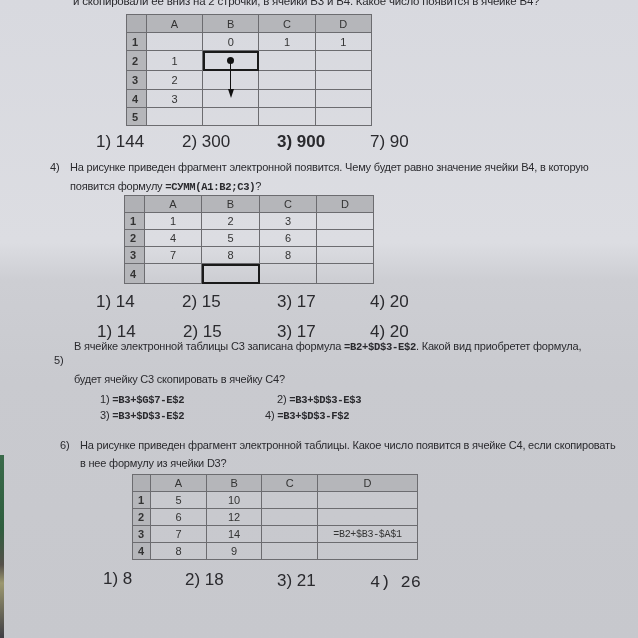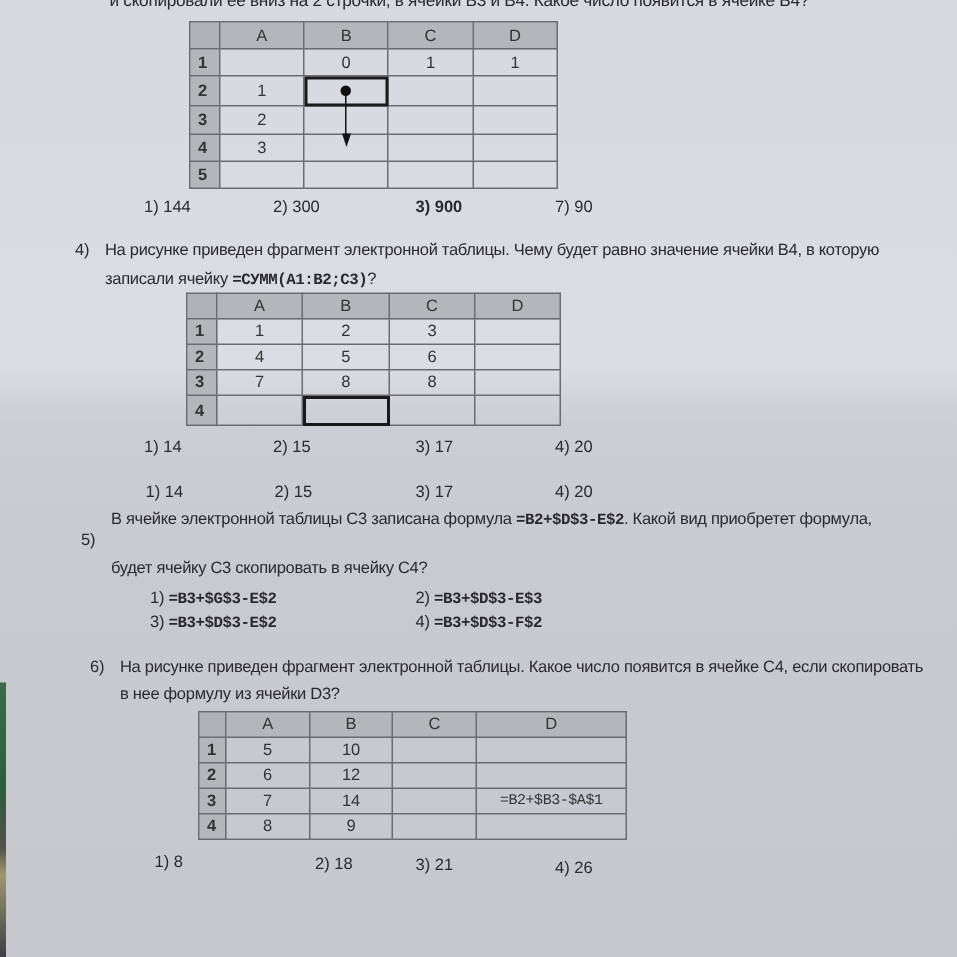--- a/index.html
+++ b/index.html
@@ -17,21 +17,21 @@
   .txt { font-size: 11px; letter-spacing: -0.2px; white-space: nowrap; }
   .mono { font-family: "Liberation Mono", "DejaVu Sans Mono", monospace; font-weight: bold; font-size: 10.5px; letter-spacing: -0.3px; }
   table.sheet { border-collapse: collapse; position: absolute; font-size: 11px; }
   table.sheet td, table.sheet th {
     border: 1px solid #6c6c70; text-align: center; padding: 0; font-weight: normal; color: #333;
   }
   table.sheet th { background: #b5b6ba; }
   table.sheet td.rowh { background: #b5b6ba; text-align: left; padding-left: 5px; font-weight: bold; }
   table.sheet th.corner { background: #b0b1b5; }
   .selected { outline: 2px solid #1a1a1a; outline-offset: -2px; }
-  .answers span { position: absolute; font-size: 11px; white-space: nowrap; }
+  .answers span { position: absolute; font-size: 17px; white-space: nowrap; }
   .dot { position: absolute; width: 7px; height: 7px; border-radius: 50%; background: #111; }
   .arrow-line { position: absolute; width: 1px; background: #111; }
   .arrow-head { position: absolute; width: 0; height: 0; border-left: 3px solid transparent; border-right: 3px solid transparent; border-top: 9px solid #111; }
 </style>
 </head>
 <body>
 
 <div class="edge-strip"></div>
 
 <div class="abs txt" style="left:73px; top:-5px; font-size:11.5px;">и скопировали ее вниз на 2 строчки, в ячейки B3 и B4. Какое число появится в ячейке B4?</div>
@@ -87,23 +87,23 @@
 <div class="arrow-head" style="left:227.5px; top:89px;"></div>
 
 <div class="answers">
   <span style="left:96px; top:132px;">1) 144</span>
   <span style="left:182px; top:132px;">2) 300</span>
   <span style="left:277px; top:132px;font-weight:bold;">3) 900</span>
   <span style="left:370px; top:132px;">7) 90</span>
 </div>
 
 <div class="abs txt" style="left:50px; top:161px;">4)</div>
-<div class="abs txt" style="left:70px; top:161px;">На рисунке приведен фрагмент электронной таблицы. Чему будет равно значение ячейки B4, в которую</div>
+<div class="abs txt" style="left:70px; top:161px;">На рисунке приведен фрагмент электронной появится. Чему будет равно значение ячейки B4, в которую</div>
 <div class="abs txt" style="left:70px; top:180px;">
-  <span>записали ячейку </span><span class="mono">=СУММ(A1:B2;C3)</span><span>?</span>
+  <span>появится формулу </span><span class="mono">=СУММ(A1:B2;C3)</span><span>?</span>
 </div>
 
 <table class="sheet" style="left:124px; top:195px; width:250px;">
   <tbody>
       <tr style="height:17px;">
     <th class="corner" style="width:19px;"></th>
     <th style="width:56px;">A</th>
     <th style="width:57px;">B</th>
     <th style="width:56px;">C</th>
     <th style="width:56px;">D</th>
@@ -152,29 +152,29 @@
   <span style="left:370px; top:322px;">4) 20</span>
 </div>
 
 <div class="abs txt" style="left:54px; top:354px;">5)</div>
 <div class="abs txt" style="left:74px; top:340px;">
   <span>В ячейке электронной таблицы С3 записана формула </span><span class="mono">=B2+$D$3-E$2</span><span>. Какой вид приобретет формула,</span>
 </div>
 <div class="abs txt" style="left:74px; top:373px;">будет ячейку С3 скопировать в ячейку С4?</div>
 
 <div class="abs txt" style="left:100px; top:393px;">
-  <span>1) </span><span class="mono">=B3+$G$3-E$2</span>
+  <span>1) </span><span class="mono">=B3+$G$7-E$2</span>
 </div>
 <div class="abs txt" style="left:277px; top:393px;text-align:center;">
   <span>2) </span><span class="mono">=B3+$D$3-E$3</span>
 </div>
 <div class="abs txt" style="left:100px; top:409px;">
   <span>3) </span><span class="mono">=B3+$D$3-E$2</span>
 </div>
-<div class="abs txt" style="left:277px; top:409px;">
+<div class="abs txt" style="left:265px; top:409px;">
   <span>4) </span><span class="mono">=B3+$D$3-F$2</span>
 </div>
 
 <div class="abs txt" style="left:60px; top:439px;">6)</div>
 <div class="abs txt" style="left:80px; top:439px;">На рисунке приведен фрагмент электронной таблицы. Какое число появится в ячейке С4, если скопировать</div>
 <div class="abs txt" style="left:80px; top:457px;">в нее формулу из ячейки D3?</div>
 
 <table class="sheet" style="left:132px; top:474px; width:286px;">
   <tbody>
       <tr style="height:17px;">
@@ -210,16 +210,16 @@
     <td>8</td>
     <td>9</td>
     <td></td>
     <td></td>
   </tr>
 </tbody>
   </table>
 
 <div class="answers">
   <span style="left:103px; top:569px;">1) 8</span>
-  <span style="left:185px; top:570px;margin-left:25px;">2) 18</span>
+  <span style="left:185px; top:570px;">2) 18</span>
   <span style="left:277px; top:571px;">3) 21</span>
-  <span style="left:370px; top:573px;">4) 26</span>
+  <span style="left:370px; top:573px;font-family:Liberation Mono, monospace;">4) 26</span>
 </div>
 
 </body></html>

